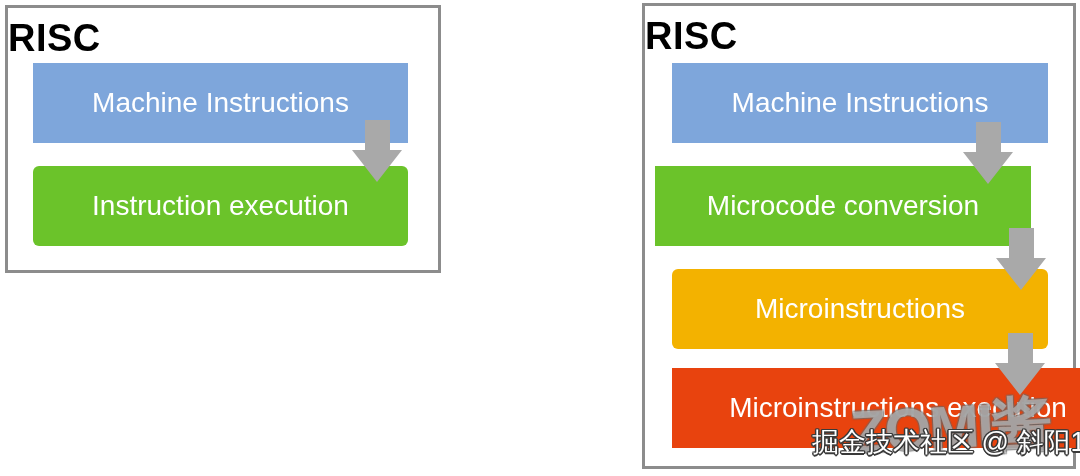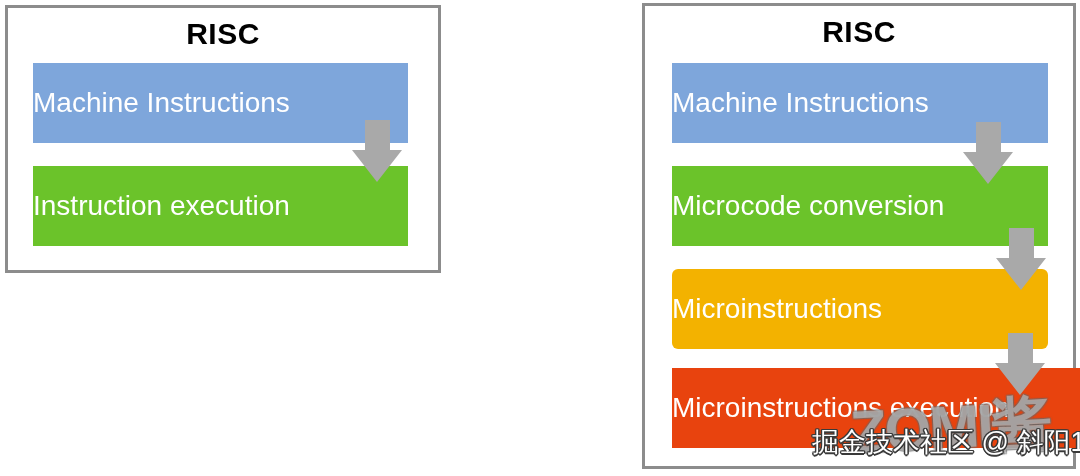--- a/index.html
+++ b/index.html
@@ -17,41 +17,40 @@
   .panel {
     position: absolute;
     background: #fff;
     border: 3px solid var(--panel_border, #8c8c8c);
   }
   #panel-risc { left: 5px;   top: 5px; width: 430px; height: 262px; }
   #panel-cisc { left: 642px; top: 3px; width: 428px; height: 460px; }
   .panel-title {
     position: absolute;
     top: 9px; left: 0; width: 100%;
-    text-align: center;
-    font-size: 30px;
+    font-size: 38px;
     font-weight: bold;
     color: var(--title_text, #000);
     letter-spacing: 0.5px;
   }
   .bar {
     position: absolute;
     display: flex;
     align-items: center;
-    justify-content: flex-start;
+    justify-content: center;
     color: var(--bar_text, #fff);
     font-size: 28px;
     white-space: nowrap;
   }
   
   #risc-step-0 { left: 25px; top: 55px;  width: 375px; height: 80px; }
   #risc-step-1 { left: 25px; top: 158px; width: 375px; height: 80px; }
   
   #cisc-step-0 { left: 27px; top: 57px;  width: 376px; height: 80px; }
-  #cisc-step-1 { left: 27px; top: 160px; width: 376px; height: 80px; }
+  #cisc-step-1 { left: 10px; top: 160px; width: 376px; height: 80px; }
   #cisc-step-2 { left: 27px; top: 263px; width: 376px; height: 80px; border-radius: 6px; }
   #cisc-step-3 { left: 27px; top: 362px; width: 452px; height: 80px; }
   .arrow {
     position: absolute;
     width: 50px; height: 62px;
     z-index: 2;
   }
   #risc-arrow-0 { left: 344px; top: 112px; }
   #cisc-arrow-0 { left: 318px; top: 116px; }
   #cisc-arrow-1 { left: 351px; top: 222px; }
@@ -98,21 +97,21 @@
   <div class="bar" id="risc-step-0" style="background-color: rgb(126, 166, 219);">
     <span class="bar-label">Machine Instructions</span>
   </div>
 
   <div class="arrow" id="risc-arrow-0">
     <svg viewBox="0 0 50 62">
       <polygon points="13,0 38,0 38,30 50,30 25,62 0,30 13,30" fill="#A9A9A9"></polygon>
     </svg>
   </div>
 
-  <div class="bar" id="risc-step-1" style="background-color: rgb(107, 195, 42);">
+  <div class="bar" id="risc-step-1" style="background-color: rgb(107, 195, 42); border-radius: 6px;">
     <span class="bar-label">Instruction execution</span>
   </div>
 </div>
 
 <div class="panel" id="panel-cisc">
   <div class="panel-title">RISC</div>
 
   <div class="bar" id="cisc-step-0" style="background-color: rgb(126, 166, 219);">
     <span class="bar-label">Machine Instructions</span>
   </div>

